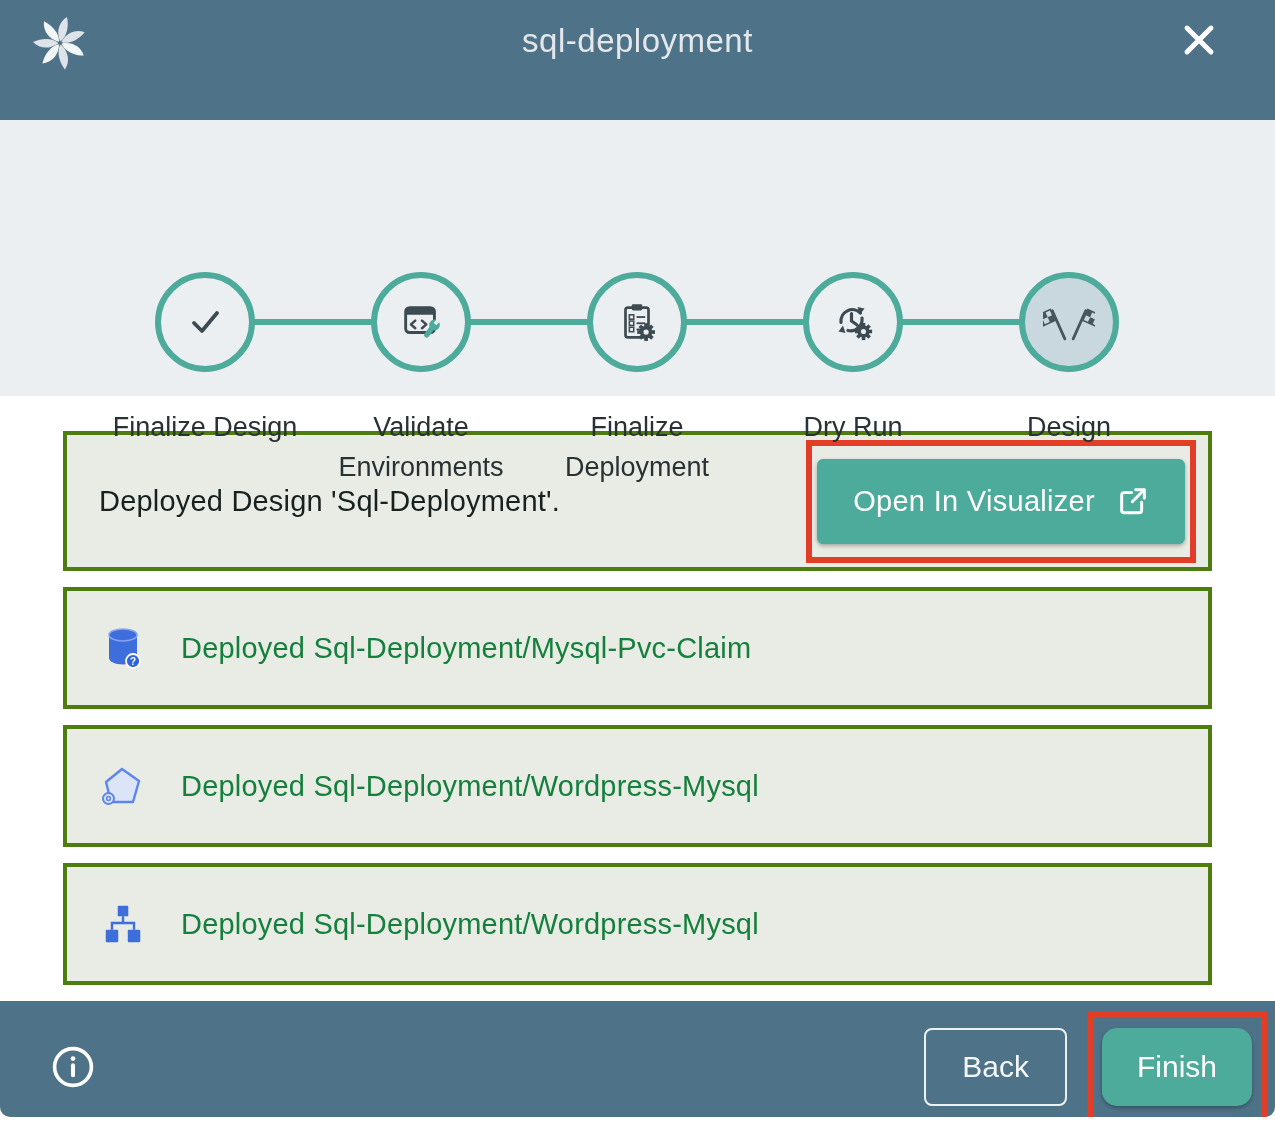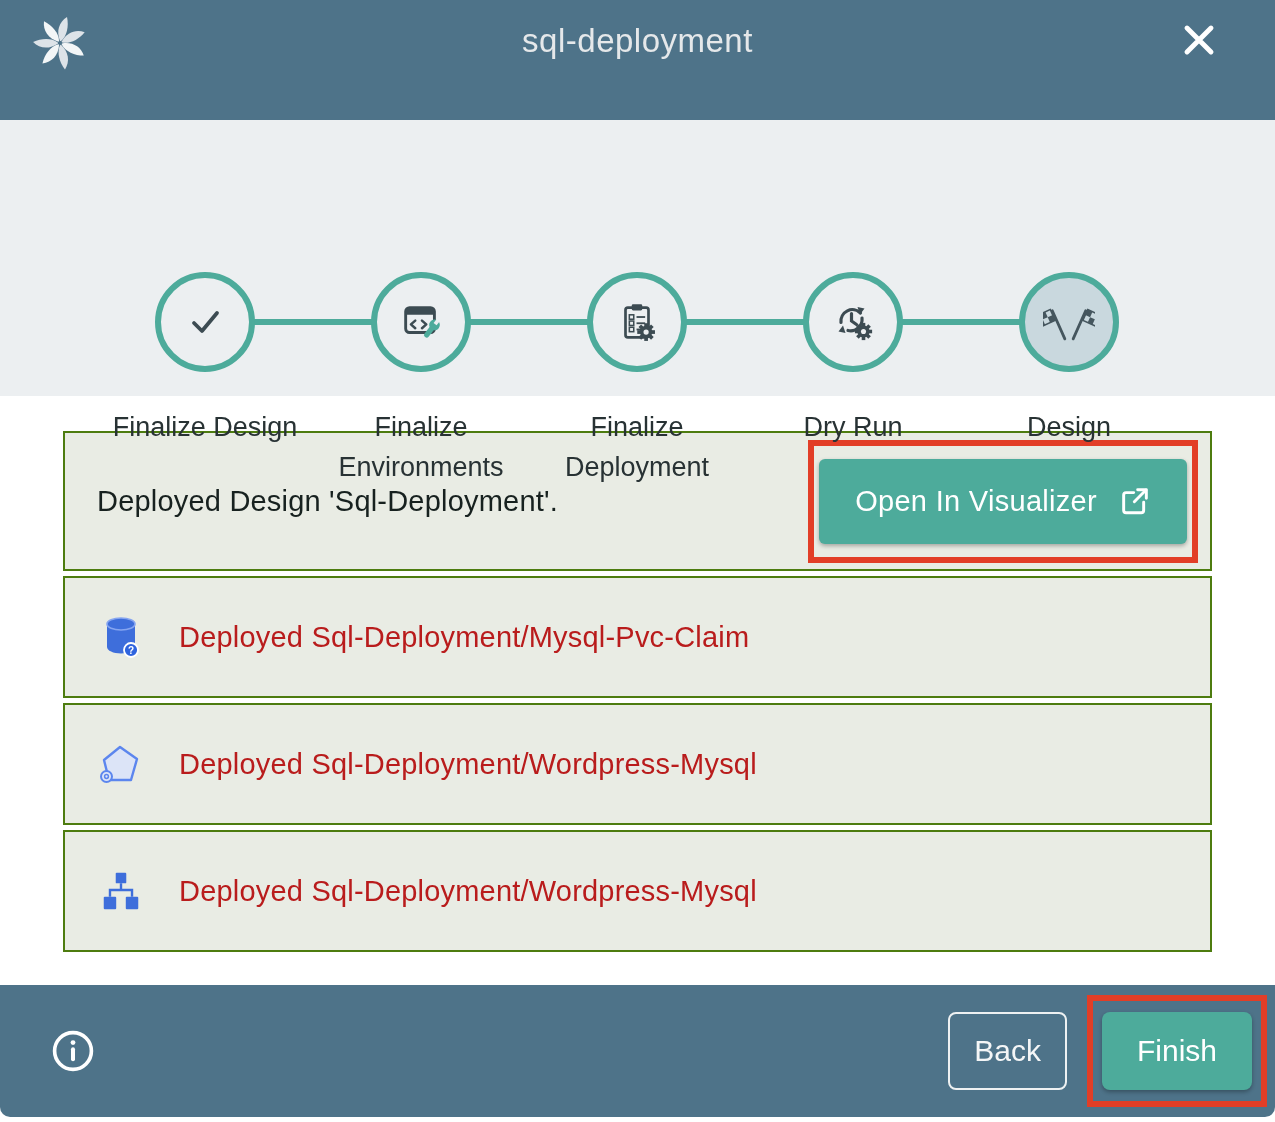--- a/index.html
+++ b/index.html
@@ -48,59 +48,59 @@
   .step.current .step-circle { background: var(--active-step-bg, #c9d8de); }
   .step-label {
     margin-top: 36px; font-size: 27px; line-height: 1.48; color: #283234;
     text-align: center; max-width: 186px;
   }
 
   
   .content { flex: 1 1 auto; background: #ffffff; padding: 35px 63px 0 63px; }
   .panel-row {
     background: var(--row-bg, #e9ece4);
-    border: 2px solid #4d7c0f; margin-bottom: 5px;
+    border: 4px solid #4d7c0f; margin-bottom: 16px;
   }
   .row-main {
     height: 140px; display: flex; align-items: center;
     justify-content: space-between; padding: 0 12px 0 32px;
   }
   .message { font-size: 29px; color: #17211f; letter-spacing: .2px; }
 
   .red-box { border: 6px solid var(--annotation-red, #e23e27); padding: 13px 5px; background: transparent; }
   .visualizer-btn {
     display: flex; align-items: center; gap: 22px;
     background: var(--accent-teal, #4dab9b); color: #ffffff;
     font-family: inherit; font-size: 29px; letter-spacing: .3px;
     border: none; border-radius: 6px; padding: 26px 36px;
     box-shadow: 0 2px 4px rgba(0,0,0,.3); cursor: pointer;
   }
 
   .item-row { height: 122px; display: flex; align-items: center; padding: 0 32px; gap: 34px; }
   .item-icon { flex: 0 0 auto; width: 48px; display: flex; justify-content: center; }
-  .item-text { font-size: 29px; color: #b91c1c; letter-spacing: .2px; }
+  .item-text { font-size: 29px; color: #15803d; letter-spacing: .2px; }
 
   
   .footer {
     height: 132px; flex: 0 0 auto;
     background: var(--header-bar, #4e7389);
     display: flex; align-items: center; padding: 0 8px 0 50px;
   }
   .info-btn { width: 46px; height: 46px; background: none; border: none; cursor: pointer; padding: 0; }
   .footer-spacer { flex: 1; }
   .back-btn {
-    height: 78px; padding: 0 24px; font-family: inherit; font-size: 30px;
+    height: 78px; padding: 0 36px; font-family: inherit; font-size: 30px;
     color: #f4f6f7; background: transparent; border: 2px solid #eef1f2;
     border-radius: 8px; cursor: pointer; margin-right: 20px;
   }
   .red-box-finish { border: 6px solid var(--annotation-red, #e23e27); padding: 11px 9px; }
   .finish-btn {
     height: 78px; padding: 0 35px; font-family: inherit; font-size: 30px;
     color: #ffffff; background: var(--accent-teal, #4dab9b); border: none;
-    border-radius: 8px; cursor: pointer; box-shadow: 0 2px 4px rgba(0,0,0,.3);
+    border-radius: 15px; cursor: pointer; box-shadow: 0 2px 4px rgba(0,0,0,.3);
   }
 </style>
 </head>
 <body>
 
 <div class="modal">
 
   <div class="titlebar">
     <svg class="logo" width="64" height="66" viewBox="0 0 64 64">
       <g fill="#dde3e8">
@@ -140,21 +140,21 @@
             <rect x="8" y="9" width="30" height="26" rx="4" fill="none" stroke="#3c4b52" stroke-width="3"></rect>
             <path d="M8 13 a4 4 0 0 1 4 -4 h22 a4 4 0 0 1 4 4 v3.5 h-30 z" fill="#3c4b52"></path>
             <path d="M18 22.5 l-4.5 4 4.5 4 M25 22.5 l4.5 4 -4.5 4" stroke="#3c4b52" stroke-width="2.6" fill="none" stroke-linecap="round" stroke-linejoin="round"></path>
             <g transform="translate(35,31) rotate(38)">
               <circle cx="0" cy="-5" r="5.6" fill="#4dab9b"></circle>
               <rect x="-2" y="-14" width="4" height="8" fill="#eceff1"></rect>
               <rect x="-2.7" y="-4" width="5.4" height="15" rx="2.6" fill="#4dab9b"></rect>
             </g>
           </svg>
         </div>
-        <div class="step-label">Finalize Environments</div>
+        <div class="step-label">Validate Environments</div>
       </div>
 
       <div class="step">
         <div class="step-circle">
           <svg width="46" height="46" viewBox="0 0 48 48">
             <rect x="12" y="9" width="24" height="31" rx="2.5" fill="none" stroke="#3c4b52" stroke-width="2.8"></rect>
             <rect x="18.5" y="5.5" width="11" height="6.5" rx="1.5" fill="#3c4b52"></rect>
             <g stroke="#3c4b52" fill="none">
               <rect x="16" y="16.5" width="4.6" height="4.6" stroke-width="1.6"></rect>
               <line x1="23.5" y1="18.8" x2="32.5" y2="18.8" stroke-width="1.9"></line>

